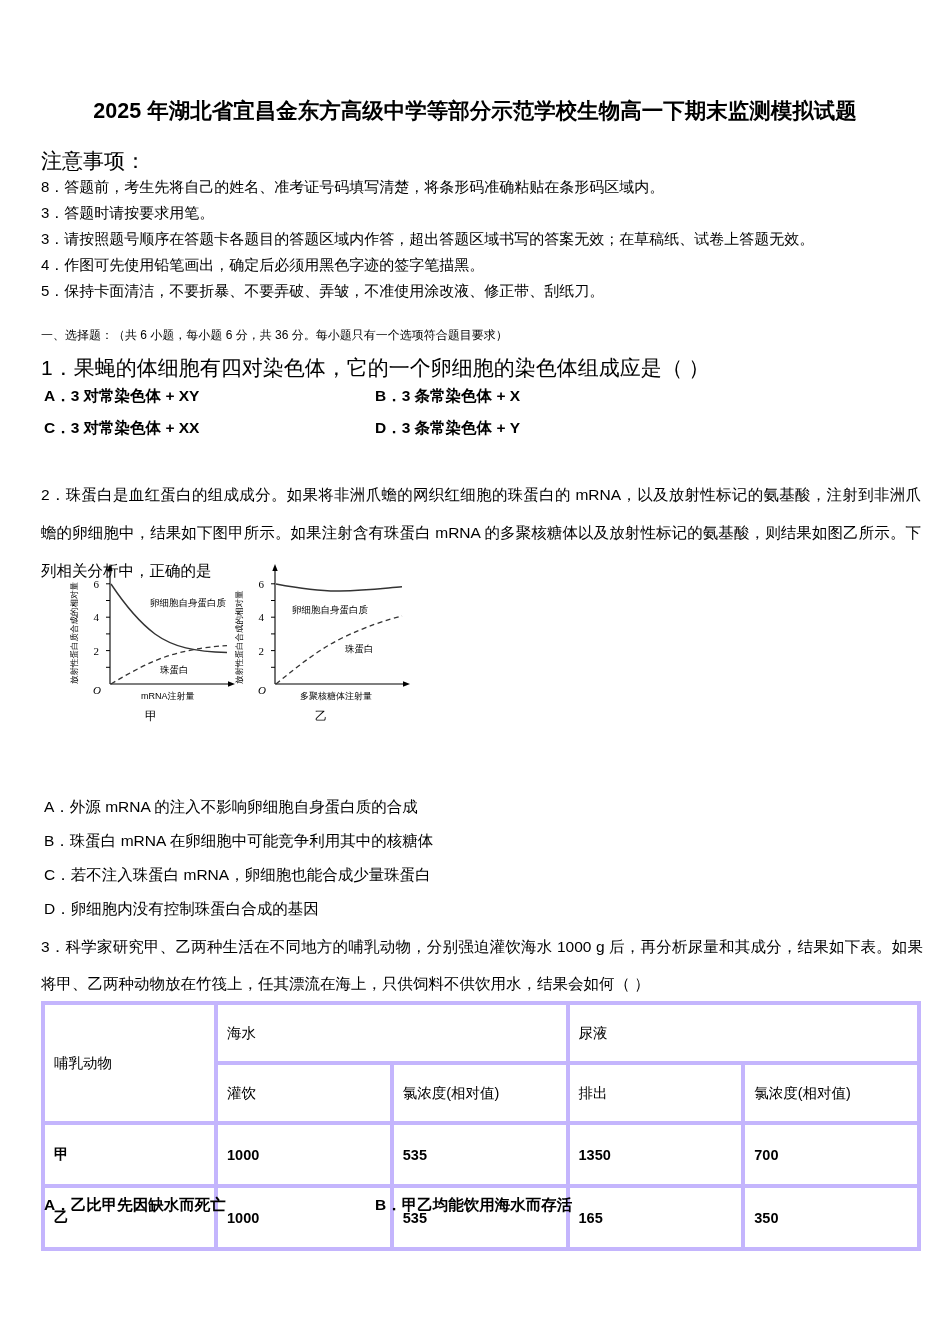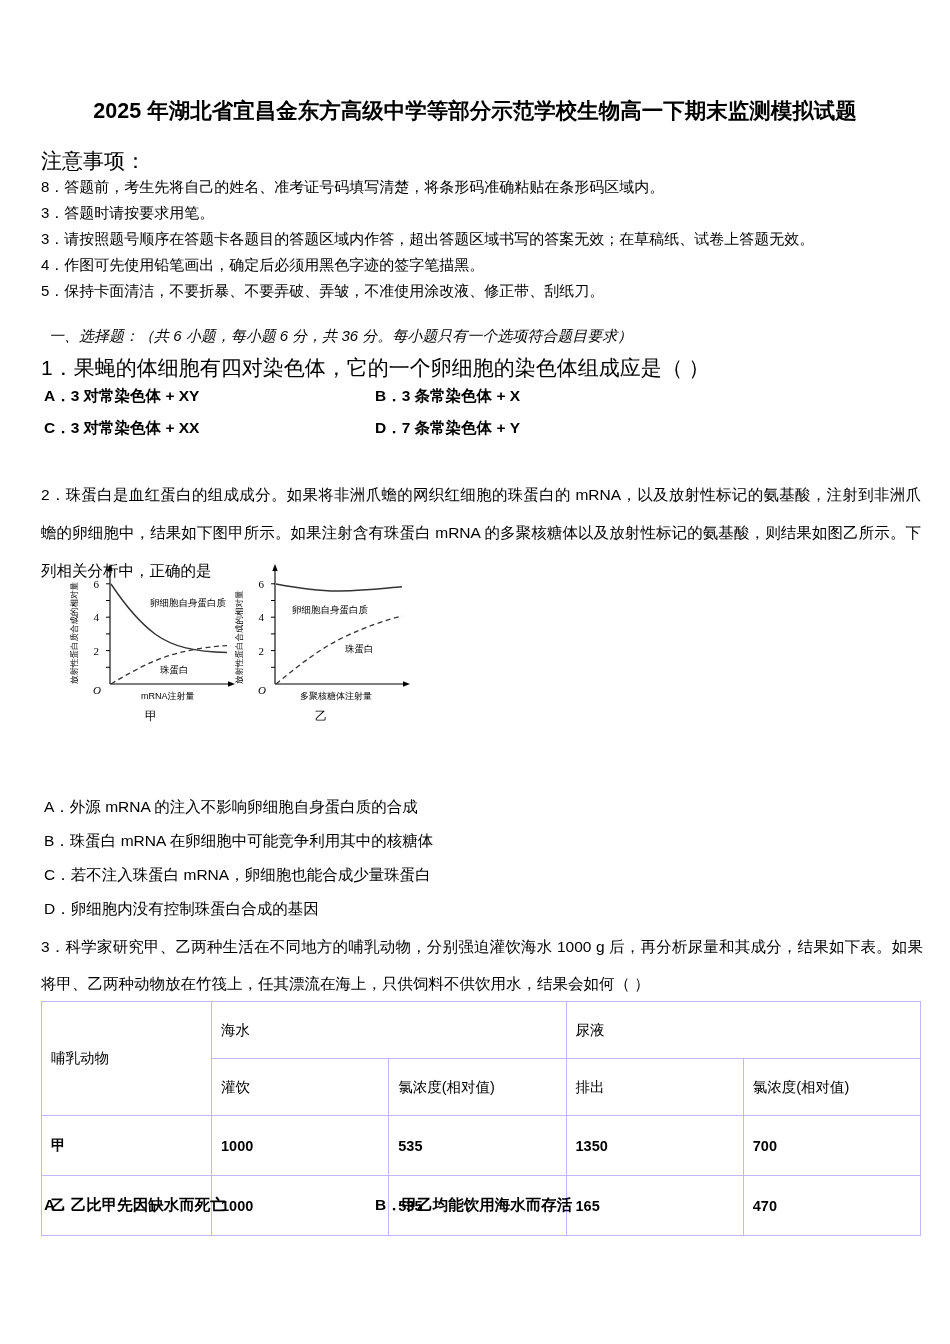--- a/index.html
+++ b/index.html
@@ -45,26 +45,25 @@
     font-family: "Liberation Sans", "DejaVu Sans", sans-serif;
   }
   .notice-item {
     font-size: 15px;
     line-height: 26px;
     font-family: "Liberation Sans", "DejaVu Sans", sans-serif;
     white-space: nowrap;
   }
   .section-head {
     position: absolute;
-    left: 49px;
+    left: 41px;
     top: 327px;
-    font-size: 15px;
-    font-family: "Liberation Sans", "DejaVu Sans", sans-serif;
-    white-space: nowrap;
-    font-style: italic;
+    font-size: 12px;
+    font-family: "Liberation Sans", "DejaVu Sans", sans-serif;
+    white-space: nowrap;
   }
   .q1-stem {
     position: absolute;
     left: 41px;
     top: 354px;
     font-size: 21px;
     font-family: "Liberation Sans", "DejaVu Sans", sans-serif;
     white-space: nowrap;
   }
   .opt-row {
@@ -122,21 +121,21 @@
     position: absolute;
     left: 41px;
     top: 1001px;
     width: 880px;
     border-collapse: collapse;
     font-family: "Liberation Sans", "DejaVu Sans", sans-serif;
     font-size: 14.5px;
     table-layout: fixed;
   }
   table.data-table td {
-    border: 1px solid #c4b5fd;
+    border: 4px solid #c4b5fd;
     padding: 6px 9px;
     vertical-align: middle;
   }
   td.animal-head { height: 88px; }
   td.grp { height: 44px; }
   td.sub { height: 44px; }
   td.datacell { height: 47px; font-weight: bold; }
   .col-a { width: 151px; }
   .col-b { width: 101px; }
   .col-c { width: 257px; }
@@ -169,21 +168,21 @@
     <div class="notice-item">5．保持卡面清洁，不要折暴、不要弄破、弄皱，不准使用涂改液、修正带、刮纸刀。</div>
   </div>
 
   <div class="section-head">一、选择题：（共 6 小题，每小题 6 分，共 36 分。每小题只有一个选项符合题目要求）</div>
 
   <div class="q1-stem"><span>1．</span><span>果蝇的体细胞有四对染色体，它的一个卵细胞的染色体组成应是（   ）</span></div>
 
   <div class="opt-row q1-a">A．3 对常染色体 + XY</div>
   <div class="opt-row q1-b">B．3 条常染色体 + X</div>
   <div class="opt-row q1-c">C．3 对常染色体 + XX</div>
-  <div class="opt-row q1-d">D．7 条常染色体  + Y</div>
+  <div class="opt-row q1-d">D．3 条常染色体  + Y</div>
 
   <div class="q2-stem"><span>2．</span><span>珠蛋白是血红蛋白的组成成分。如果将非洲爪蟾的网织红细胞的珠蛋白的 mRNA，以及放射性标记的氨基酸，注射到非洲爪蟾的卵细胞中，结果如下图甲所示。如果注射含有珠蛋白 mRNA 的多聚核糖体以及放射性标记的氨基酸，则结果如图乙所示。下列相关分析中，正确的是</span></div>
 
   <div class="figure-area">
     <svg width="380" height="170" viewBox="0 0 380 170">
 
       <g transform="translate(0,0)">
 
         <line x1="55" y1="8" x2="55" y2="124" stroke="#000" stroke-width="1.1"></line>
         <polygon points="55,4 52.3,11 57.7,11" fill="#000"></polygon>
@@ -280,21 +279,21 @@
       <td class="datacell">1000</td>
       <td class="datacell">535</td>
       <td class="datacell">1350</td>
       <td class="datacell">700</td>
     </tr>
     <tr>
       <td class="datacell">乙</td>
       <td class="datacell">1000</td>
       <td class="datacell">535</td>
       <td class="datacell">165</td>
-      <td class="datacell">470</td>
+      <td class="datacell">350</td>
     </tr>
   </tbody>
     </table>
 
   <div class="q3-opts">
     <div class="q3-opt q3-opt-a">A．乙比甲先因缺水而死亡</div>
     <div class="q3-opt q3-opt-b">B．甲乙均能饮用海水而存活</div>
   </div>
 
 </div>

